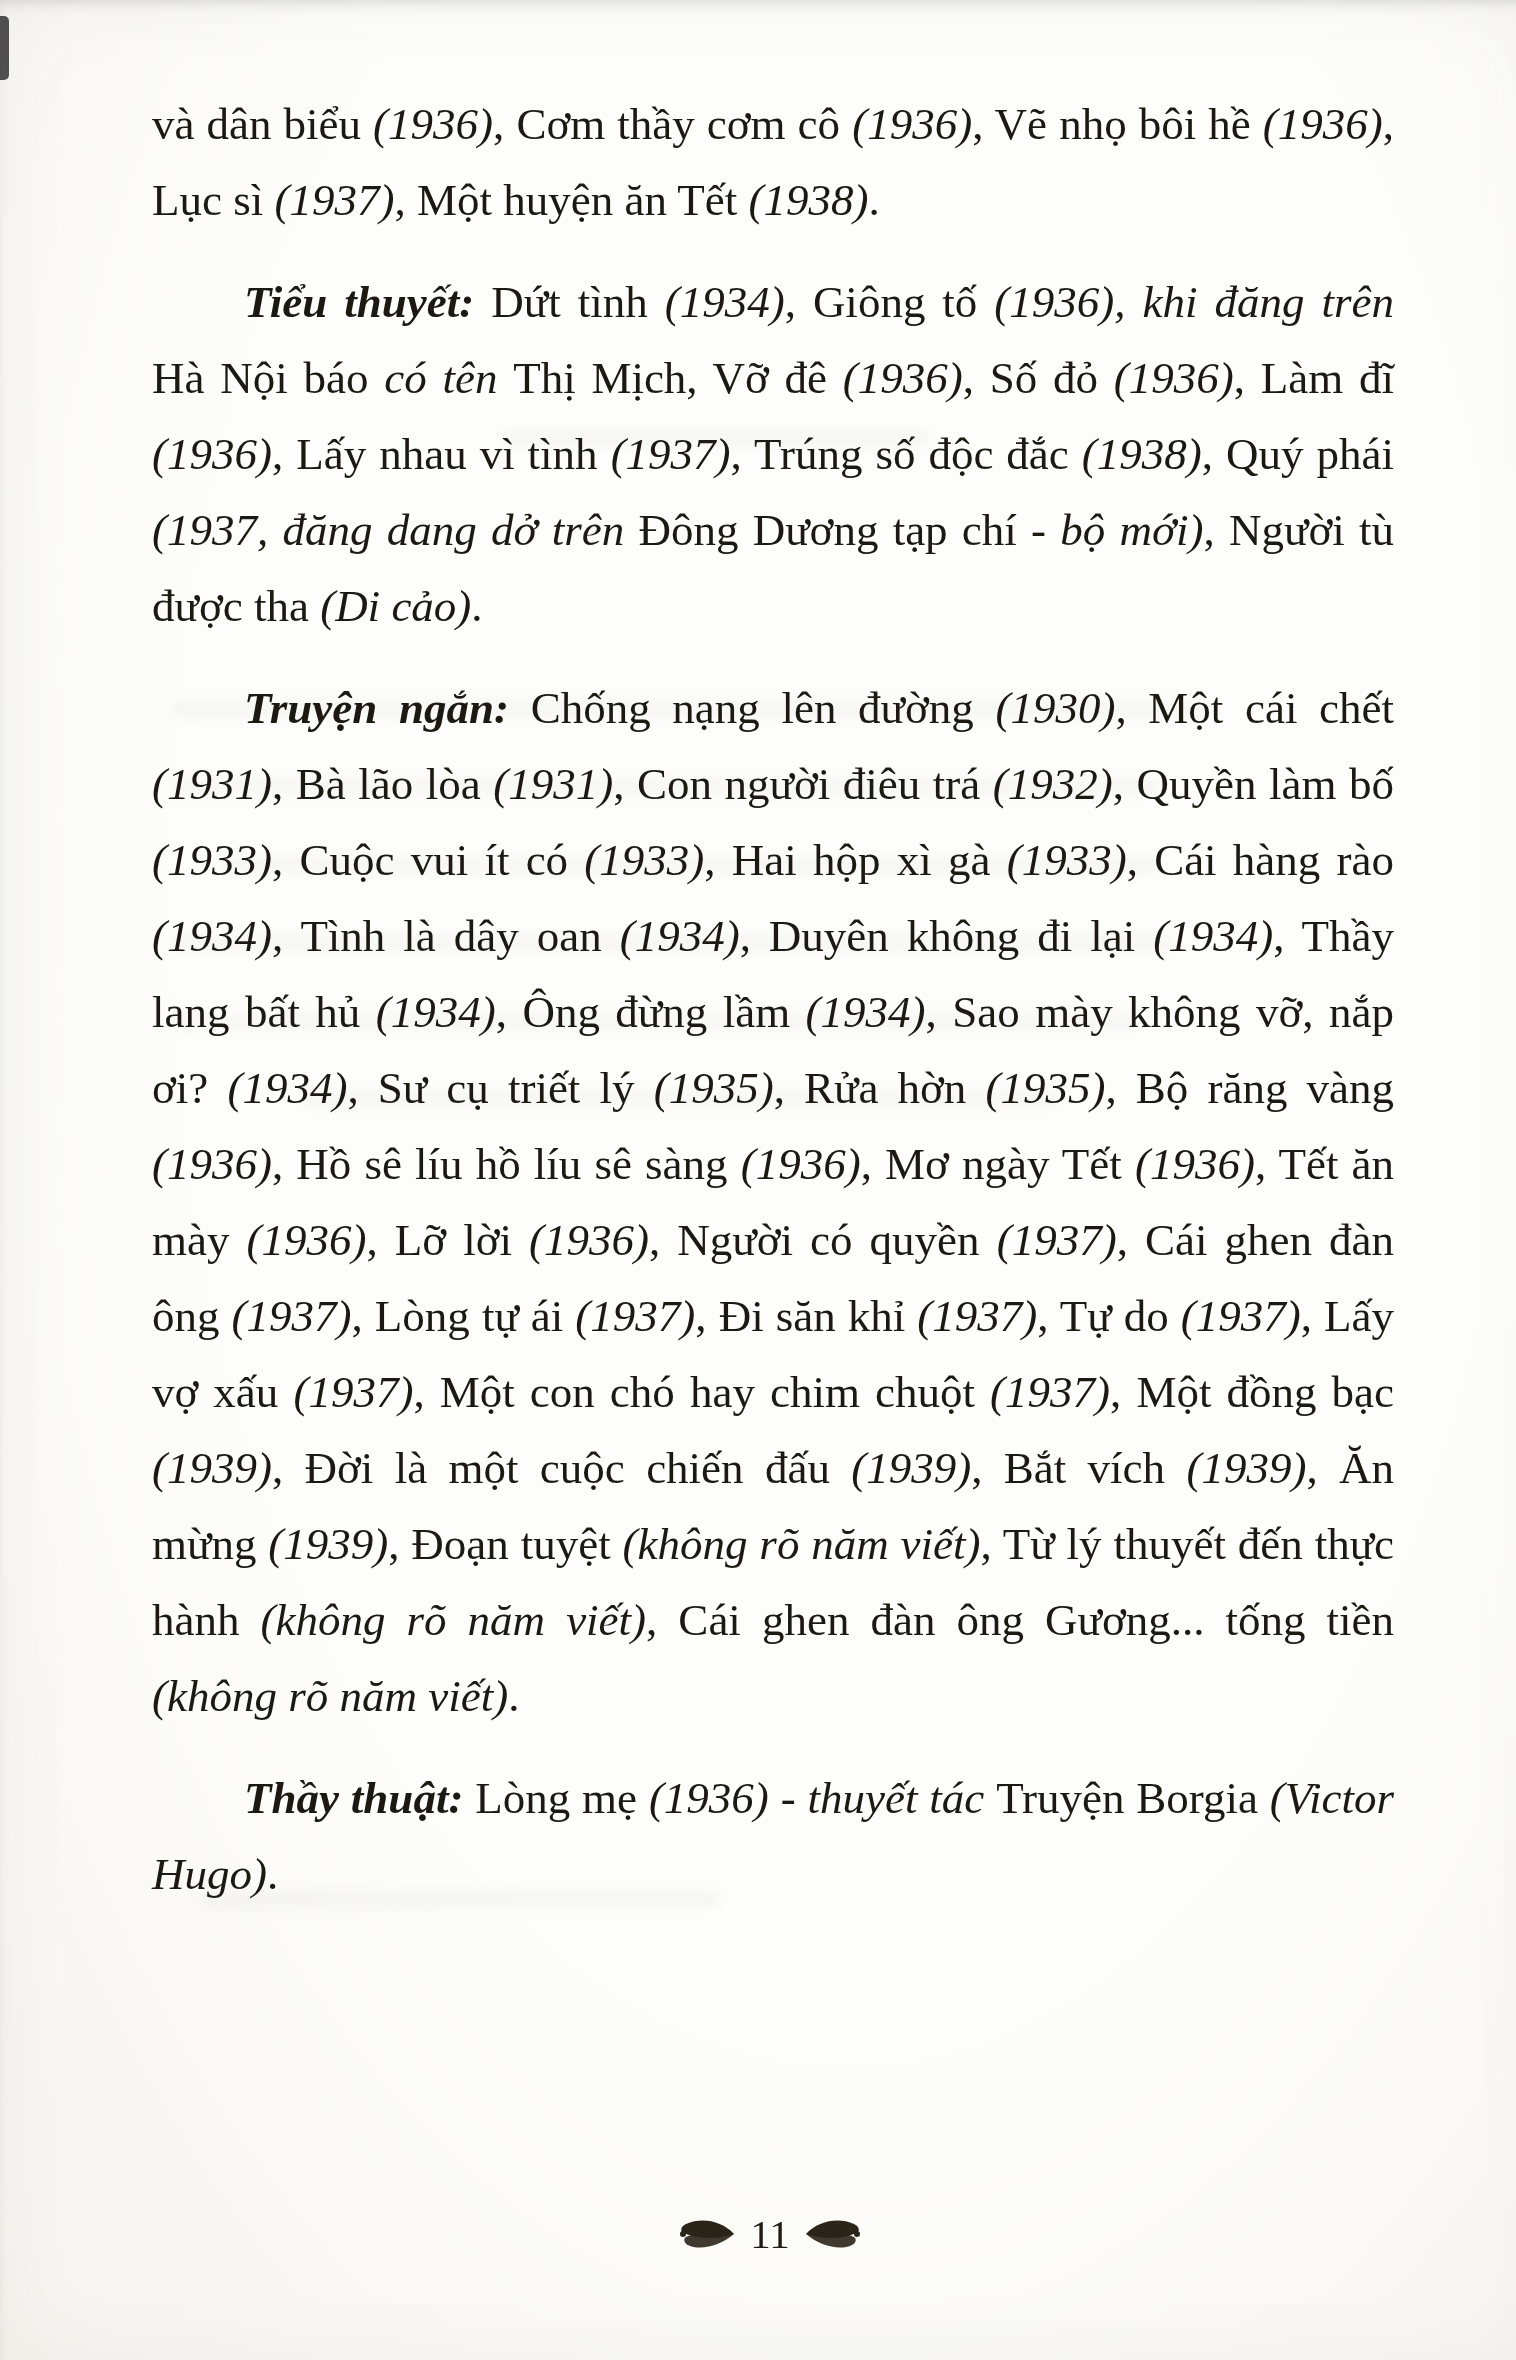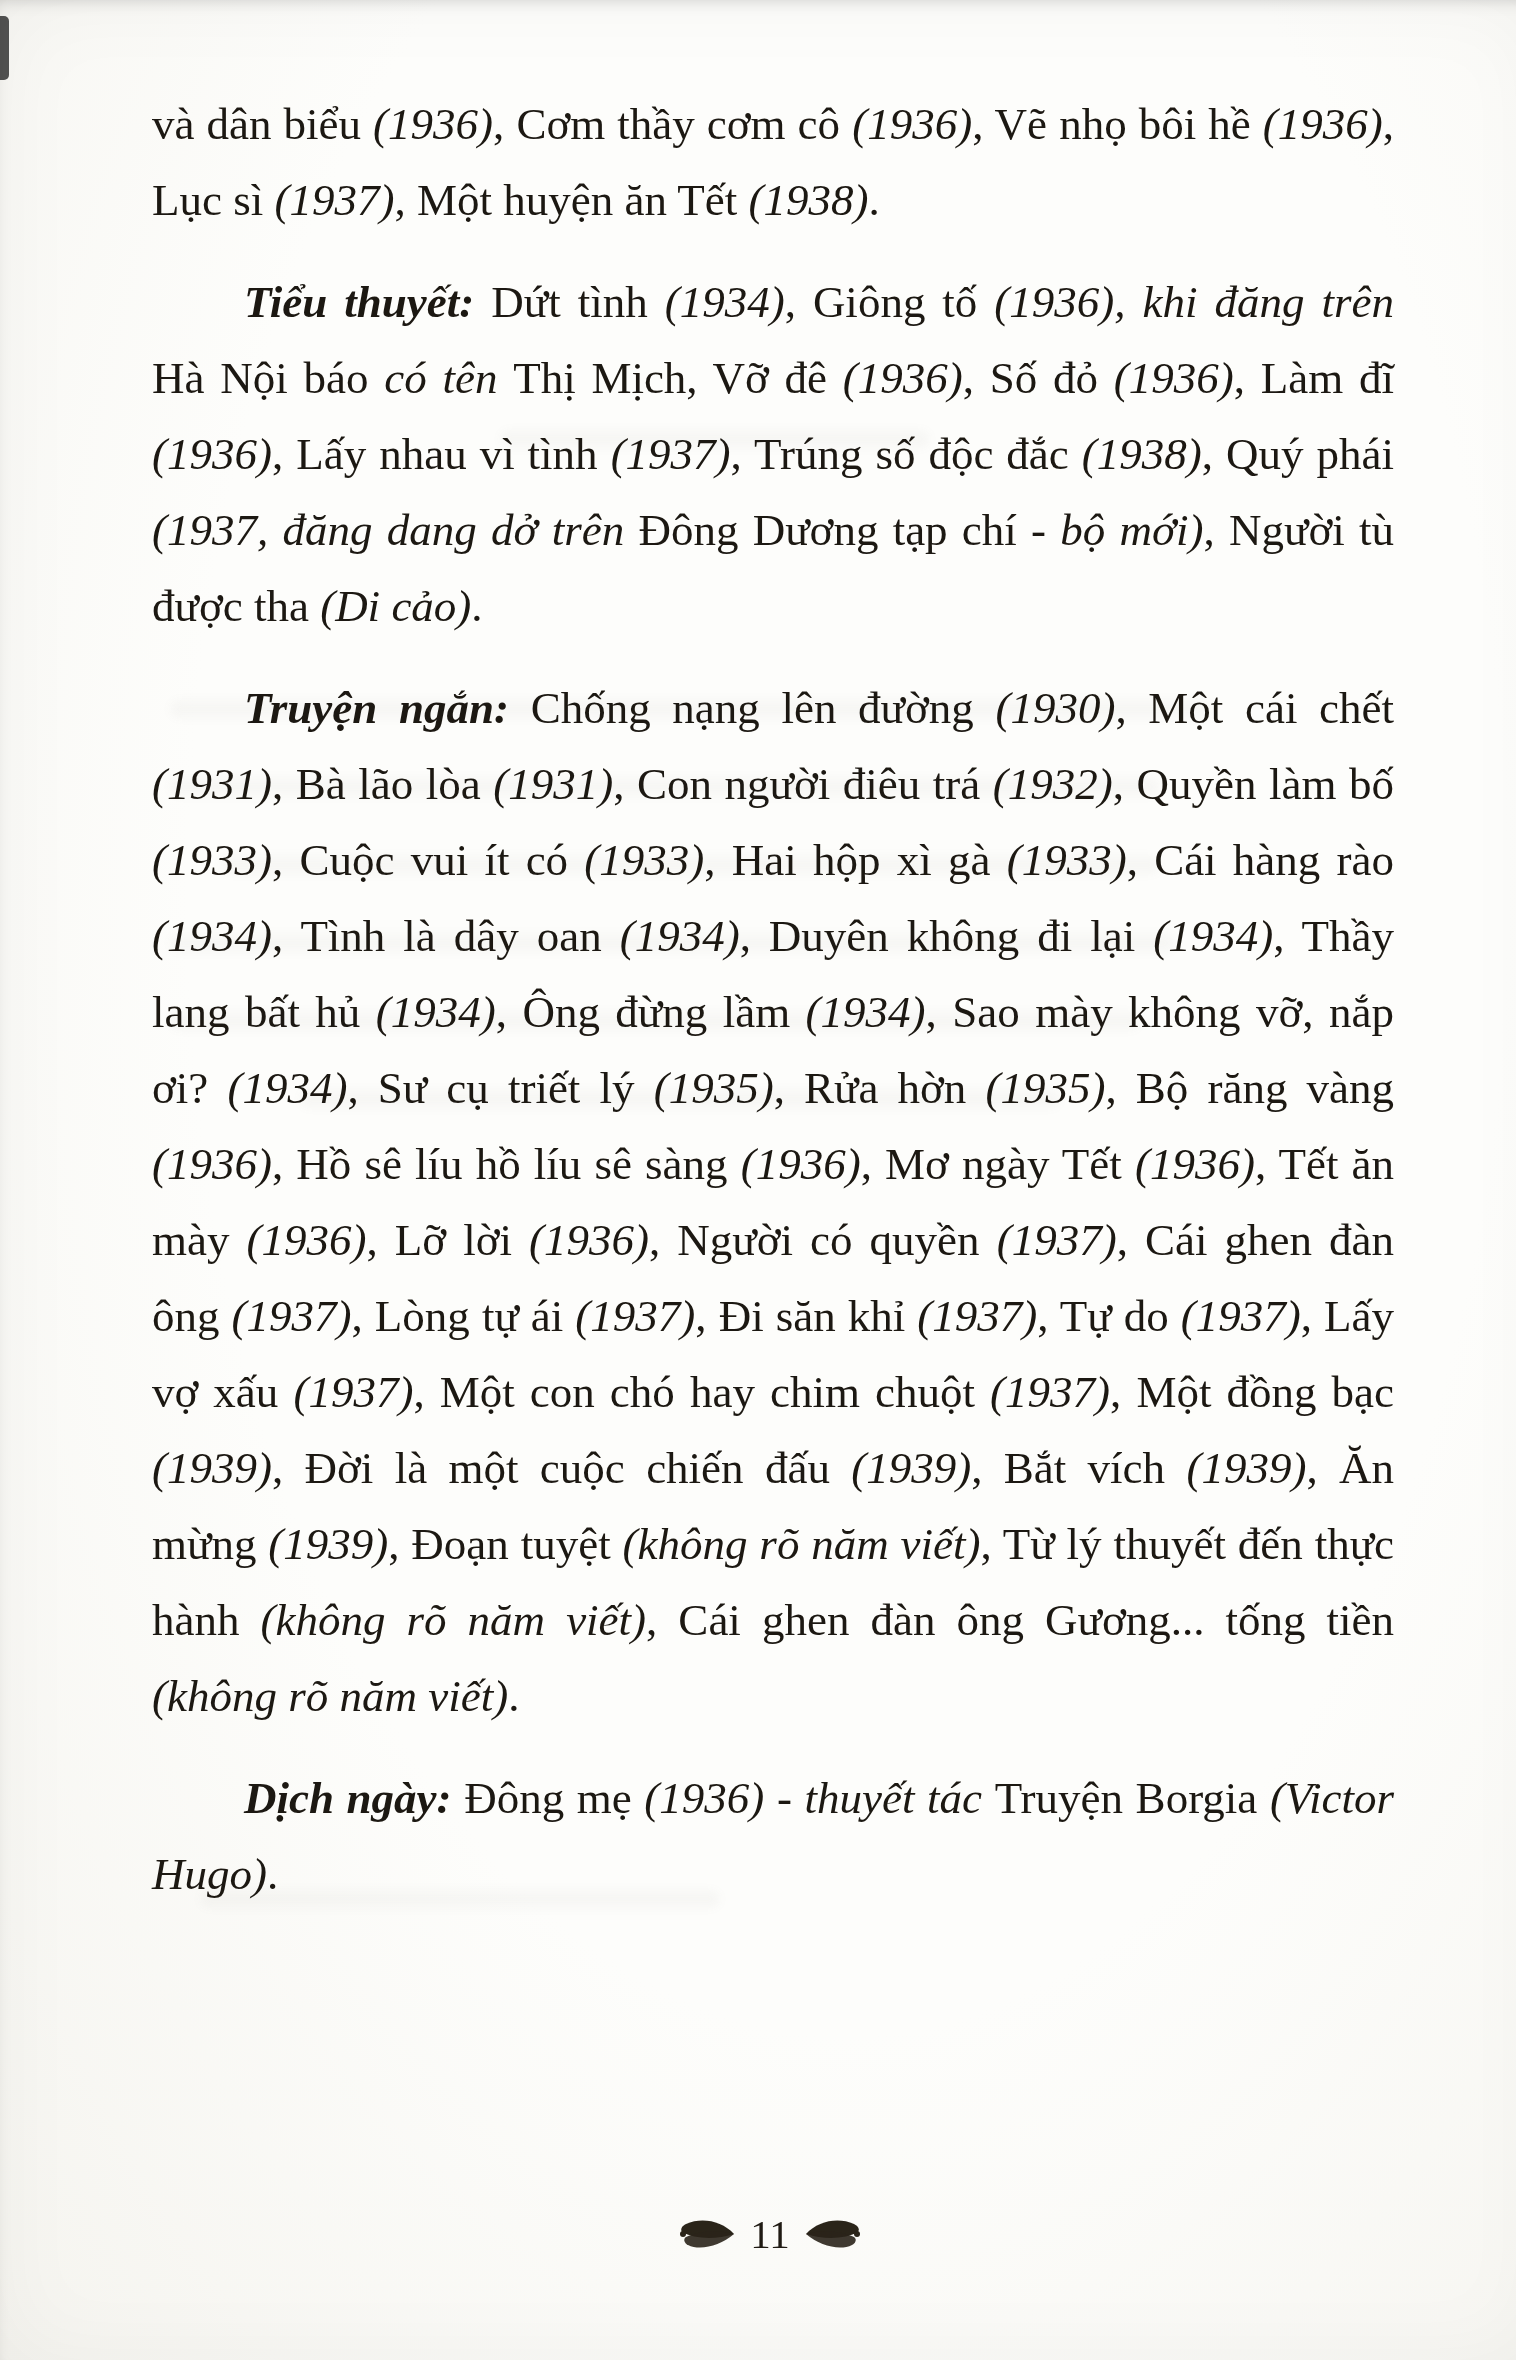--- a/index.html
+++ b/index.html
@@ -89,21 +89,21 @@
     <div class="mark" style="left:170px; top:934px;  width:1005px;"></div>
     <div class="mark" style="left:170px; top:1012px; width:970px;"></div>
     <div class="mark" style="left:300px; top:1090px; width:760px;"></div>
     <div class="mark" style="left:200px; top:1890px; width:520px;"></div>
   </div>
 
   <main class="text-block" id="text-block">
       <p class="para"><span class="n">và dân biểu </span><span class="i">(1936)</span><span class="n">, Cơm thầy cơm cô </span><span class="i">(1936)</span><span class="n">, Vẽ nhọ bôi hề </span><span class="i">(1936)</span><span class="n">, Lục sì </span><span class="i">(1937)</span><span class="n">, Một huyện ăn Tết </span><span class="i">(1938)</span><span class="n">.</span></p>
       <p class="para indent"><span class="bi">Tiểu thuyết:</span><span class="n"> Dứt tình </span><span class="i">(1934)</span><span class="n">, Giông tố </span><span class="i">(1936), khi đăng trên </span><span class="n">Hà Nội báo </span><span class="i">có tên </span><span class="n">Thị Mịch, Vỡ đê </span><span class="i">(1936)</span><span class="n">, Số đỏ </span><span class="i">(1936)</span><span class="n">, Làm đĩ </span><span class="i">(1936)</span><span class="n">, Lấy nhau vì tình </span><span class="i">(1937)</span><span class="n">, Trúng số độc đắc </span><span class="i">(1938)</span><span class="n">, Quý phái </span><span class="i">(1937, đăng dang dở trên </span><span class="n">Đông Dương tạp chí - </span><span class="i">bộ mới)</span><span class="n">, Người tù được tha </span><span class="i">(Di cảo)</span><span class="n">.</span></p>
       <p class="para indent"><span class="bi">Truyện ngắn:</span><span class="n"> Chống nạng lên đường </span><span class="i">(1930)</span><span class="n">, Một cái chết </span><span class="i">(1931)</span><span class="n">, Bà lão lòa </span><span class="i">(1931)</span><span class="n">, Con người điêu trá </span><span class="i">(1932)</span><span class="n">, Quyền làm bố </span><span class="i">(1933)</span><span class="n">, Cuộc vui ít có </span><span class="i">(1933)</span><span class="n">, Hai hộp xì gà </span><span class="i">(1933)</span><span class="n">, Cái hàng rào </span><span class="i">(1934)</span><span class="n">, Tình là dây oan </span><span class="i">(1934)</span><span class="n">, Duyên không đi lại </span><span class="i">(1934)</span><span class="n">, Thầy lang bất hủ </span><span class="i">(1934)</span><span class="n">, Ông đừng lầm </span><span class="i">(1934)</span><span class="n">, Sao mày không vỡ, nắp ơi? </span><span class="i">(1934)</span><span class="n">, Sư cụ triết lý </span><span class="i">(1935)</span><span class="n">, Rửa hờn </span><span class="i">(1935)</span><span class="n">, Bộ răng vàng </span><span class="i">(1936)</span><span class="n">, Hồ sê líu hồ líu sê sàng </span><span class="i">(1936)</span><span class="n">, Mơ ngày Tết </span><span class="i">(1936)</span><span class="n">, Tết ăn mày </span><span class="i">(1936)</span><span class="n">, Lỡ lời </span><span class="i">(1936)</span><span class="n">, Người có quyền </span><span class="i">(1937)</span><span class="n">, Cái ghen đàn ông </span><span class="i">(1937)</span><span class="n">, Lòng tự ái </span><span class="i">(1937)</span><span class="n">, Đi săn khỉ </span><span class="i">(1937)</span><span class="n">, Tự do </span><span class="i">(1937)</span><span class="n">, Lấy vợ xấu </span><span class="i">(1937)</span><span class="n">, Một con chó hay chim chuột </span><span class="i">(1937)</span><span class="n">, Một đồng bạc </span><span class="i">(1939)</span><span class="n">, Đời là một cuộc chiến đấu </span><span class="i">(1939)</span><span class="n">, Bắt vích </span><span class="i">(1939)</span><span class="n">, Ăn mừng </span><span class="i">(1939)</span><span class="n">, Đoạn tuyệt </span><span class="i">(không rõ năm viết)</span><span class="n">, Từ lý thuyết đến thực hành </span><span class="i">(không rõ năm viết)</span><span class="n">, Cái ghen đàn ông Gương... tống tiền </span><span class="i">(không rõ năm viết)</span><span class="n">.</span></p>
-      <p class="para indent"><span class="bi">Dịch ngày:</span><span class="n"> Đông mẹ </span><span class="i">(1936)</span><span class="n"> - </span><span class="i">thuyết tác </span><span class="n">Truyện Borgia </span><span class="i">(Victor Hugo)</span><span class="n">.</span></p>
+      <p class="para indent"><span class="bi">Thầy thuật:</span><span class="n"> Lòng mẹ </span><span class="i">(1936)</span><span class="n"> - </span><span class="i">thuyết tác </span><span class="n">Truyện Borgia </span><span class="i">(Victor Hugo)</span><span class="n">.</span></p>
     </main>
 
   <footer class="footer">
     <span class="fleuron left">
       <svg width="58" height="36" viewBox="0 0 58 36" xmlns="http://www.w3.org/2000/svg">
         <path d="M56 18 C44 5 24 1 8 8 C4 10 2 13 4 16 C16 23 38 24 56 18 Z"></path>
         <path d="M56 18 C42 30 22 35 10 29 C6 27 5 23 8 21 C20 15 40 13 56 18 Z" opacity="0.9"></path>
         <circle cx="5" cy="18" r="3"></circle>
       </svg>
     </span>

